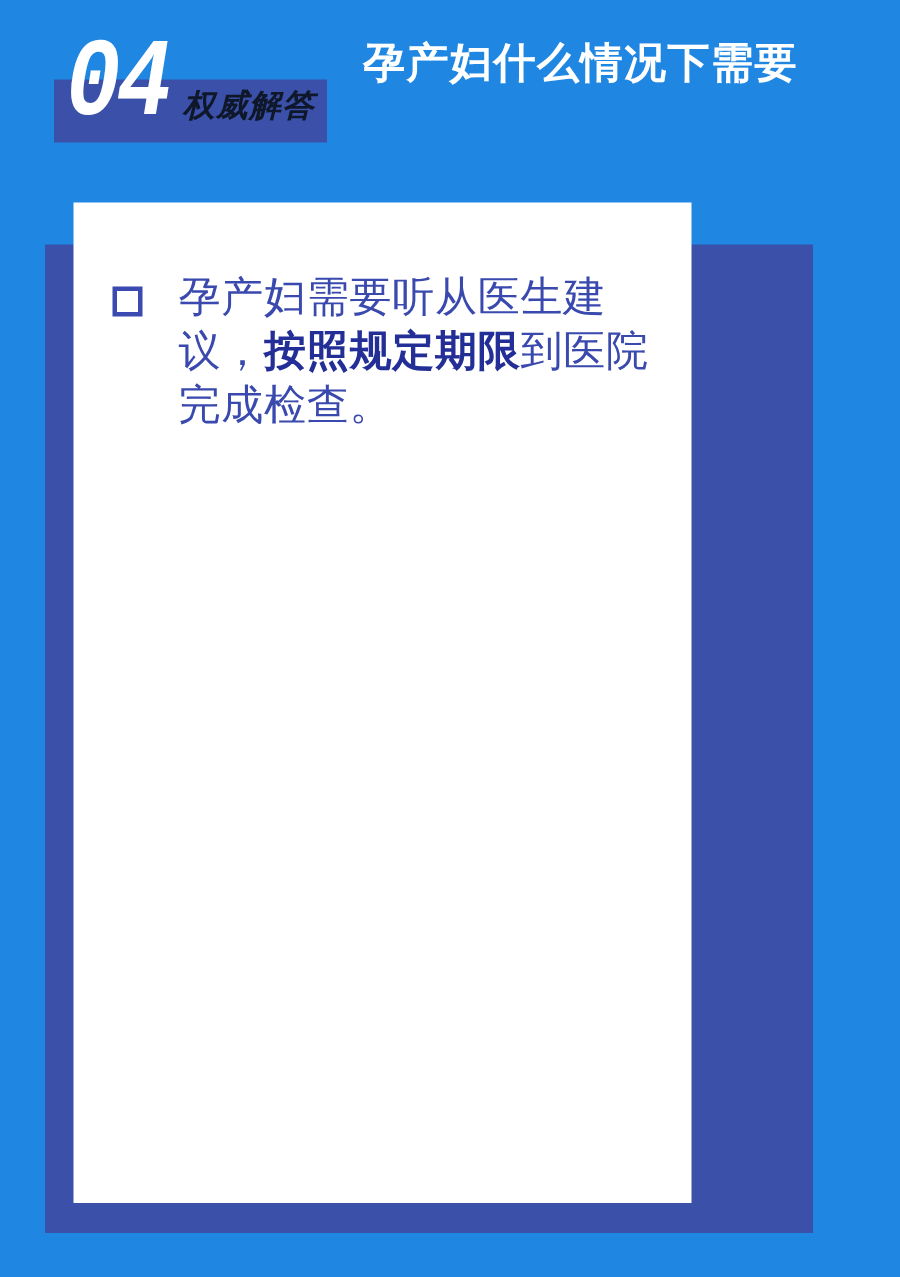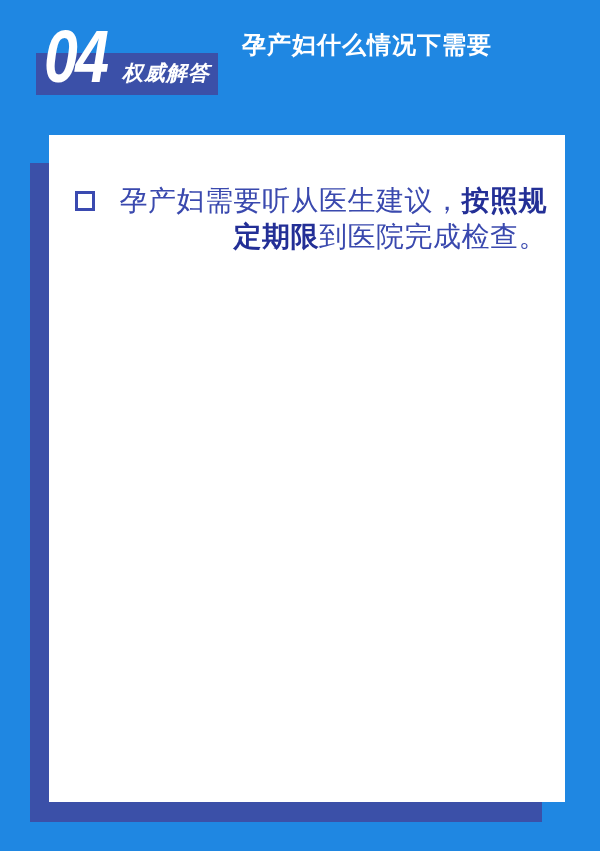--- a/index.html
+++ b/index.html
@@ -1,61 +1,60 @@
 <!DOCTYPE html>
 <html><head>
 <meta charset="utf-8">
 <style>
   html,body{margin:0;padding:0;}
   .page{
     position:relative;
     width:600px;height:851px;
     background:#1F87E2;
     overflow:hidden;
-    font-family:Liberation Sans, sans-serif;
-    text-align:right;
+    font-family:Liberation Mono, monospace;
   }
   
   .badge{
     position:absolute;left:36px;top:53px;
     width:182px;height:42px;
     background:#3B50A8;
   }
   .big-number{
     position:absolute;left:44px;top:20px;
     color:#FFFFFF;
     font-size:74px;line-height:1;
     font-weight:bold;font-style:italic;
     letter-spacing:-3px;
     transform:scaleX(0.82);
     transform-origin:left top;
   }
   .badge-label{
     position:absolute;left:122px;top:61px;
-    color:#ffffff;
+    color:#0f172a;
     font-size:21px;line-height:24px;
     font-style:italic;font-weight:bold;
     letter-spacing:1px;
   }
   .title{
     position:absolute;left:242px;top:22px;
     color:#FFFFFF;
     font-weight:bold;
-    font-size:24px;line-height:45px;
+    font-size:28px;line-height:45px;
     letter-spacing:1px;
   }
   
   .shadow-card{
     position:absolute;left:30px;top:163px;
     width:512px;height:659px;
     background:#3B50A8;
   }
   .content-card{
     position:absolute;left:49px;top:135px;
-    width:516px;height:667px;
+    width:412px;height:667px;
     background:#FFFFFF;
   }
   .bullet-list{
     position:absolute;left:26px;top:48px;right:18px;
   }
   .bullet-item{
     display:flex;
     align-items:flex-start;
     margin-bottom:17px;
   }

